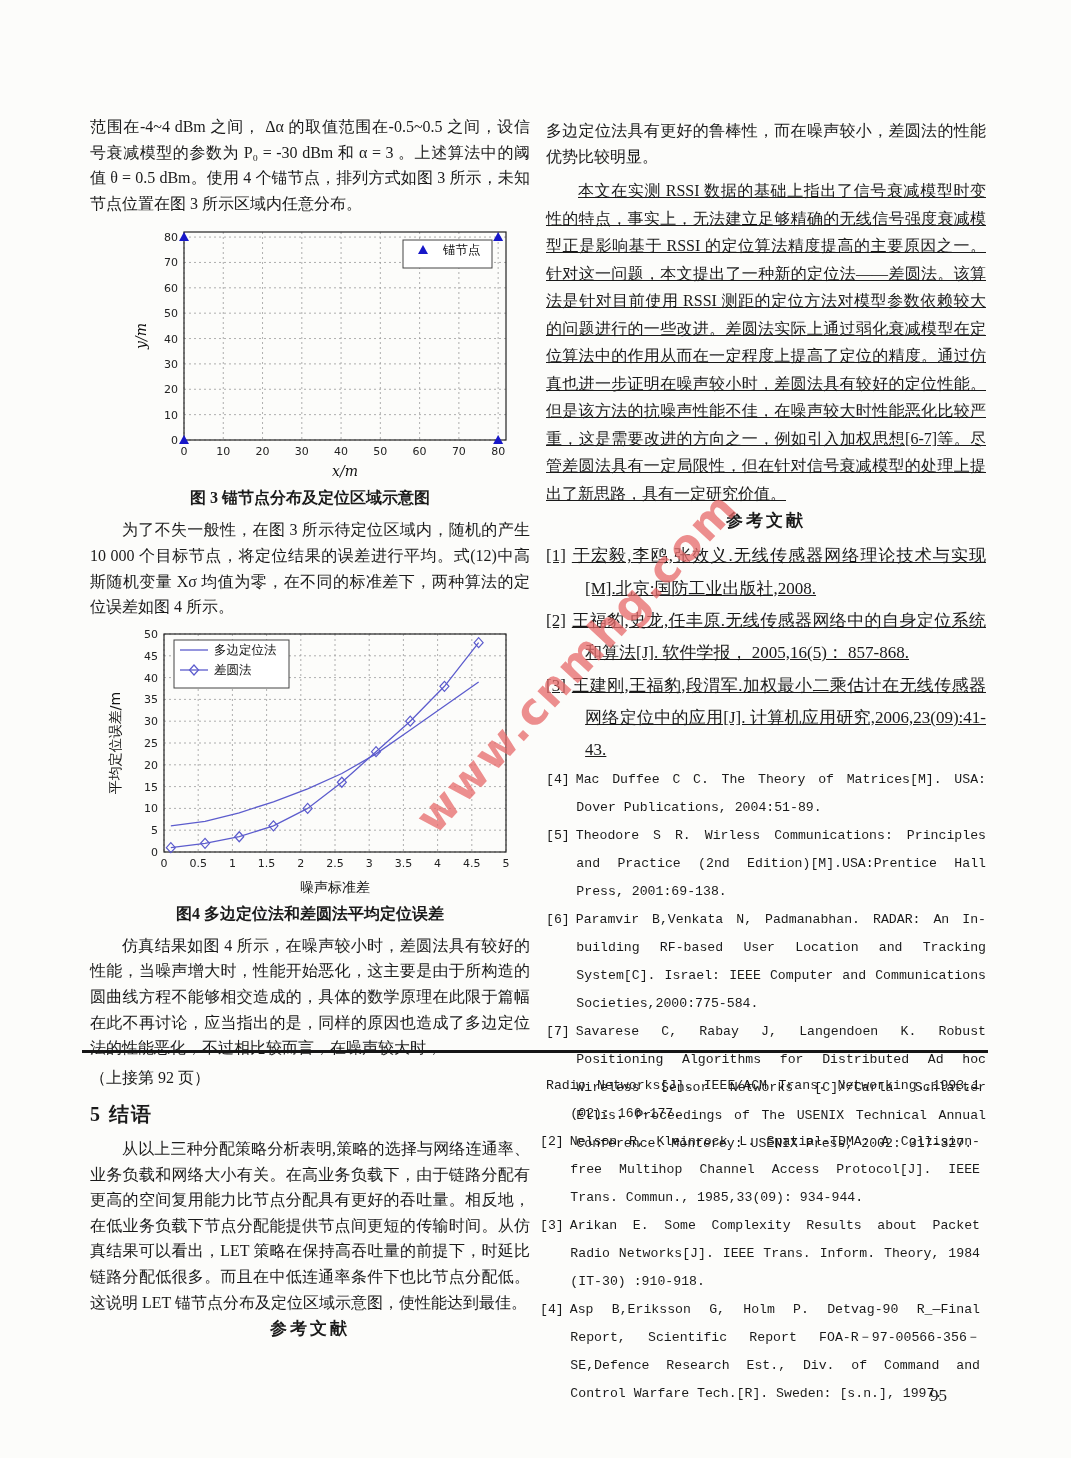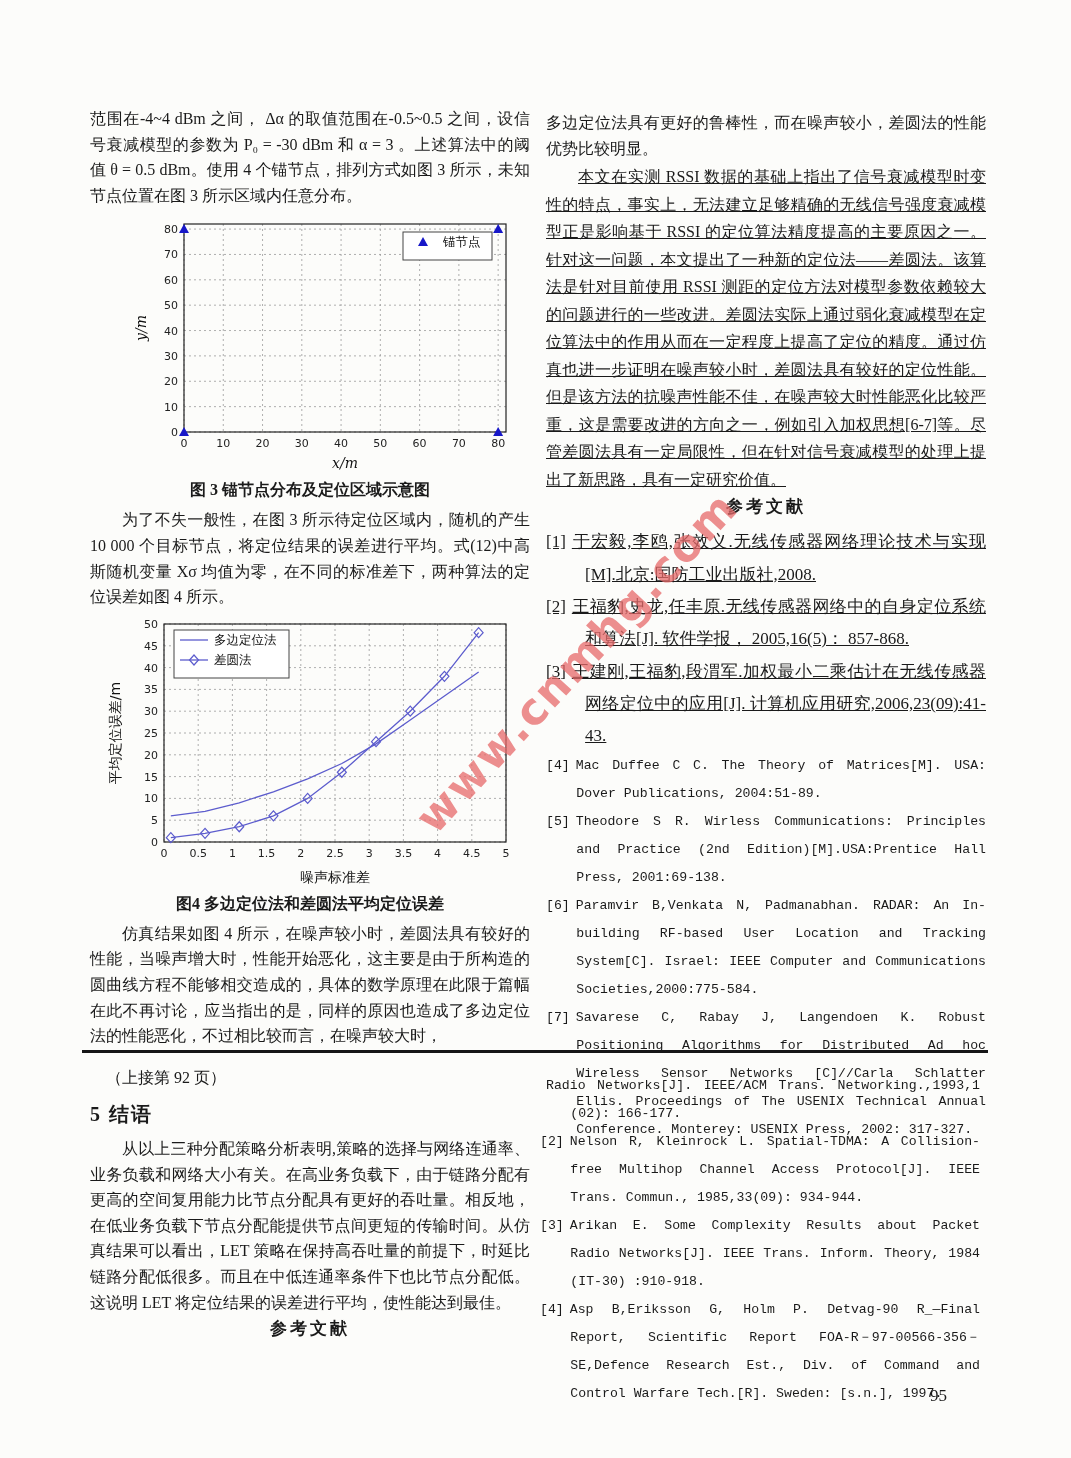--- a/index.html
+++ b/index.html
@@ -14,21 +14,21 @@
     color:#1a1a1a;
   }
   .col{position:absolute;width:440px;}
   #top-left{left:90px;top:106px;}
   #top-right{left:546px;top:110px;}
   #bottom-left{left:90px;top:1068px;}
   #bottom-right{left:540px;top:1072px;}
   .para{
     font-size:16px;line-height:1.6;
     text-align:justify;
-    margin:0 0 2px 0;
+    margin:8px 0 2px 0;
   }
   .para.tall{line-height:1.72;text-decoration:underline;}
   .indent{text-indent:2em;}
   .sec-heading{
     font-size:20px;font-weight:bold;
     margin:12px 0 8px 0;letter-spacing:2px;
   }
   .ref-heading{
     font-size:17px;font-weight:bold;
     text-align:center;margin:0 0 8px 0;letter-spacing:3px;
@@ -42,21 +42,21 @@
   .ref{
     padding-left:2.3em;text-indent:-2.3em;
     text-align:justify;
   }
   .ref.zh{font-size:17px;line-height:1.9;text-decoration:underline;}
   .ref.en{
     font-family:"Liberation Mono","DejaVu Sans Mono",monospace;
     font-size:13.2px;line-height:2.12;
   }
   .ref .lab{margin-right:6px;}
-  .cont-note{font-size:16px;margin:0 0 4px 16px;}
+  .cont-note{font-size:16px;margin:0 0 4px 0;}
   #divider{
     position:absolute;left:82px;top:1050px;width:906px;height:0;
     border-top:3px solid #161616;
   }
   #page-number{
     position:absolute;left:930px;top:1386px;width:60px;
     font-size:17px;
   }
   #watermark{
     position:absolute;left:424px;top:800px;
@@ -222,21 +222,21 @@
     <div class="ref en"><span class="lab">[5]</span><span>Theodore S R. Wirless Communications: Principles and Practice (2nd Edition)[M].USA:Prentice Hall Press, 2001:69-138.</span></div>
     <div class="ref en"><span class="lab">[6]</span><span>Paramvir B,Venkata N, Padmanabhan. RADAR: An In-building RF-based User Location and Tracking System[C]. Israel: IEEE Computer and Communications Societies,2000:775-584.</span></div>
     <div class="ref en"><span class="lab">[7]</span><span>Savarese C, Rabay J, Langendoen K. Robust Positioning Algorithms for Distributed Ad hoc Wireless Sensor Networks [C]//Carla Schlatter Ellis. Proceedings of The USENIX Technical Annual Conference. Monterey: USENIX Press, 2002: 317-327.</span></div>
   </div>
 
   <div id="divider"></div>
 
   <div id="bottom-left" class="col">
     <div class="cont-note">（上接第 92 页）</div>
     <div class="sec-heading">5 结语</div>
-    <p class="para indent">从以上三种分配策略分析表明,策略的选择与网络连通率、业务负载和网络大小有关。在高业务负载下，由于链路分配有更高的空间复用能力比节点分配具有更好的吞吐量。相反地，在低业务负载下节点分配能提供节点间更短的传输时间。从仿真结果可以看出，LET 策略在保持高吞吐量的前提下，时延比链路分配低很多。而且在中低连通率条件下也比节点分配低。这说明 LET 将定位结果的误差进行平均，使性能达到最佳。</p>
+    <p class="para indent">从以上三种分配策略分析表明,策略的选择与网络连通率、业务负载和网络大小有关。在高业务负载下，由于链路分配有更高的空间复用能力比节点分配具有更好的吞吐量。相反地，在低业务负载下节点分配能提供节点间更短的传输时间。从仿真结果可以看出，LET 策略在保持高吞吐量的前提下，时延比链路分配低很多。而且在中低连通率条件下也比节点分配低。这说明 LET 锚节点分布及定位区域示意图，使性能达到最佳。</p>
     <div class="ref-heading">参考文献</div>
   </div>
 
   <div id="bottom-right" class="col">
     <div class="ref en"><span class="lab"></span><span>Radio Networks[J]. IEEE/ACM Trans. Networking.,1993,1 (02): 166-177.</span></div>
     <div class="ref en"><span class="lab">[2]</span><span>Nelson R, Kleinrock L. Spatial-TDMA: A Collision-free Multihop Channel Access Protocol[J]. IEEE Trans. Commun., 1985,33(09): 934-944.</span></div>
     <div class="ref en"><span class="lab">[3]</span><span>Arikan E. Some Complexity Results about Packet Radio Networks[J]. IEEE Trans. Inform. Theory, 1984 (IT-30) :910-918.</span></div>
     <div class="ref en"><span class="lab">[4]</span><span>Asp B,Eriksson G, Holm P. Detvag-90 R_—Final Report, Scientific Report FOA-R－97-00566-356－SE,Defence Research Est., Div. of Command and Control Warfare Tech.[R]. Sweden: [s.n.], 1997.</span></div>
   </div>
 

